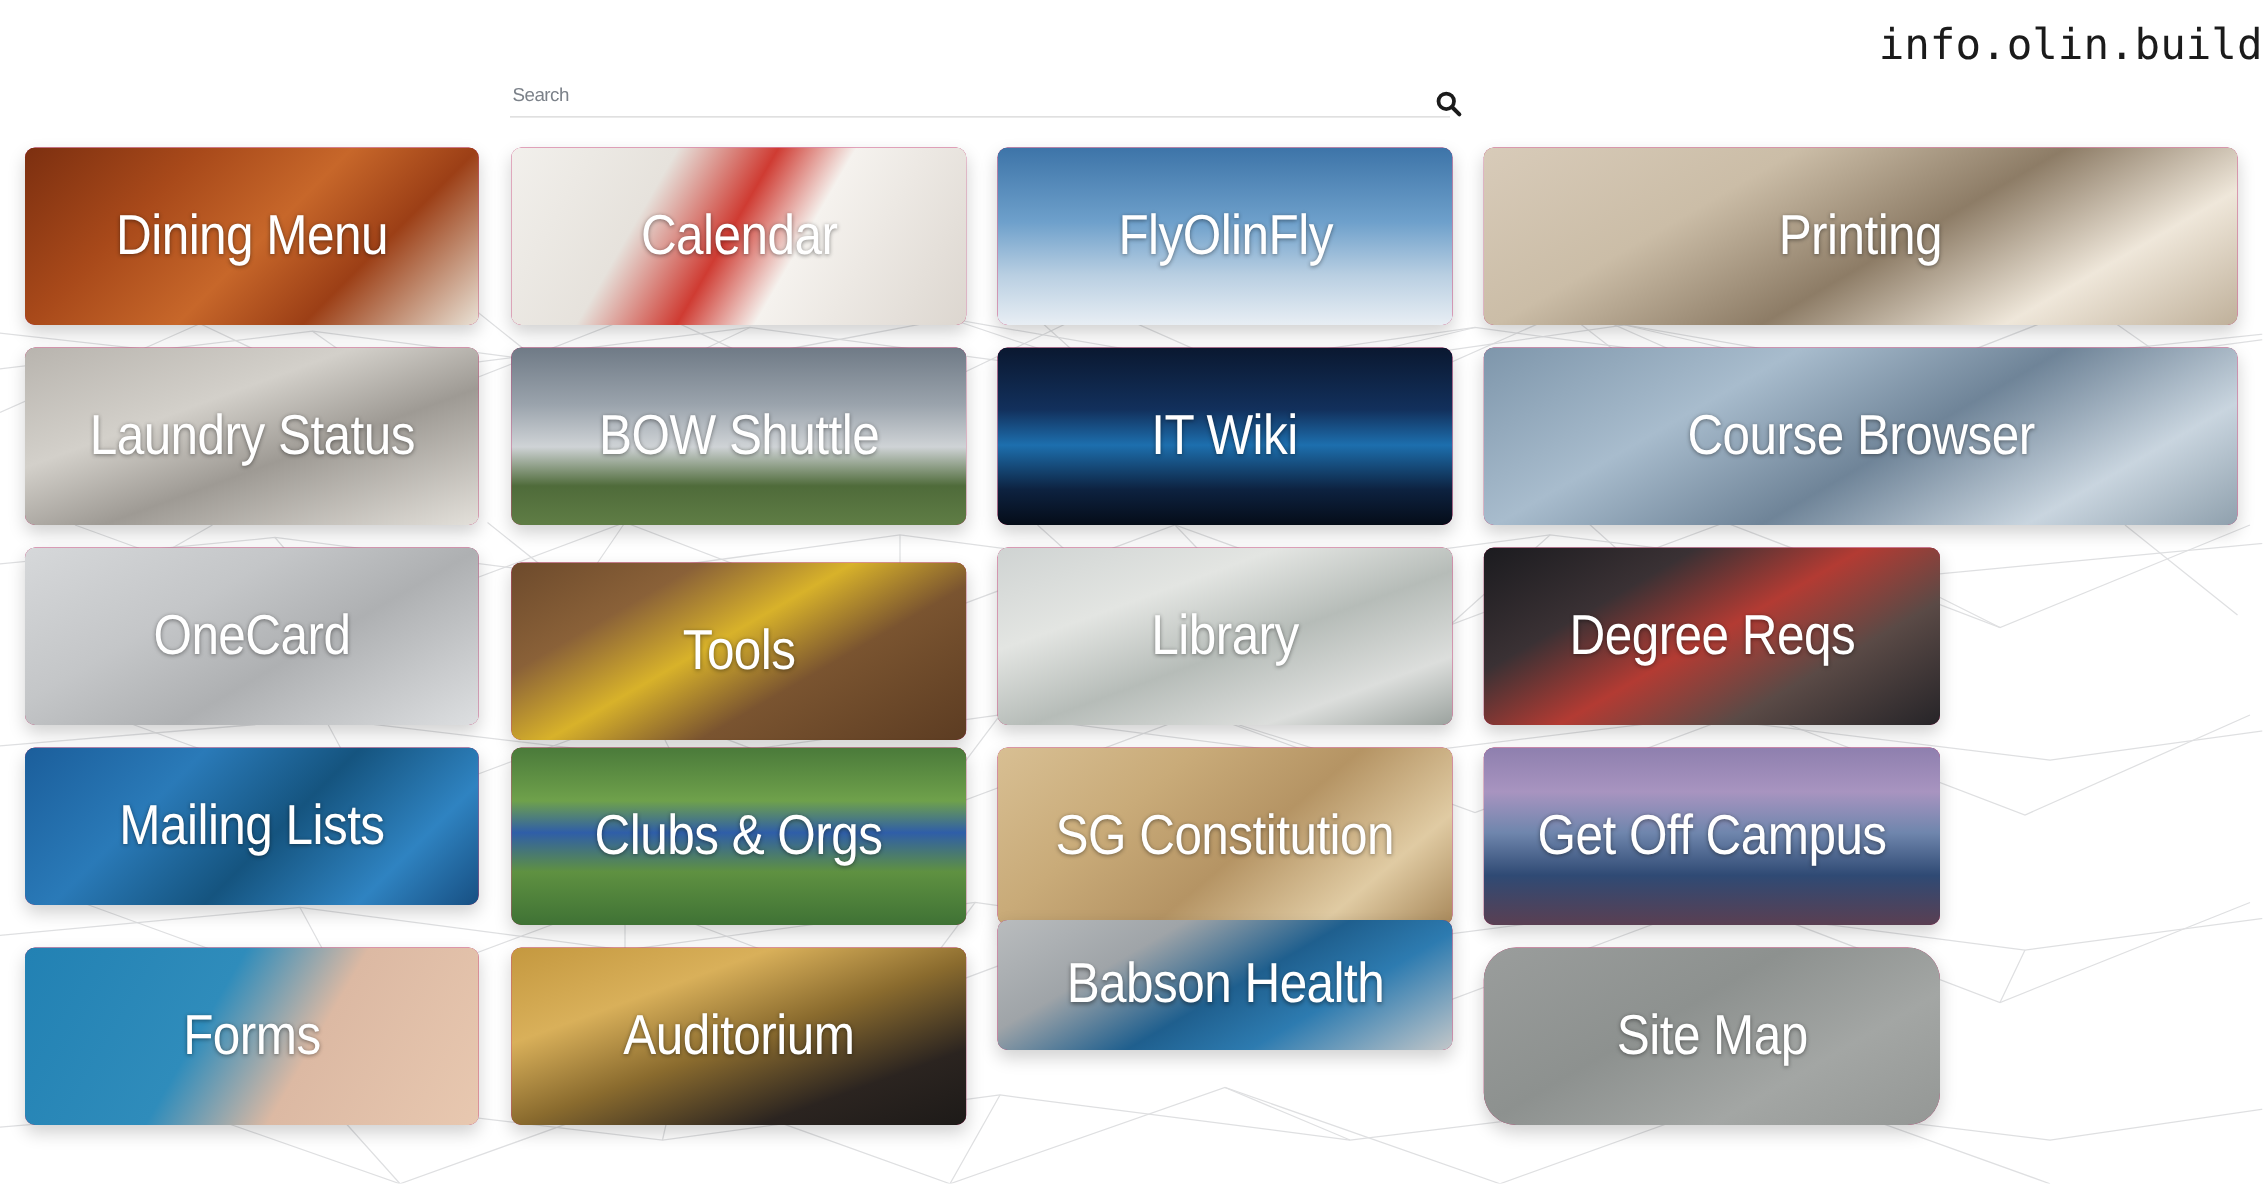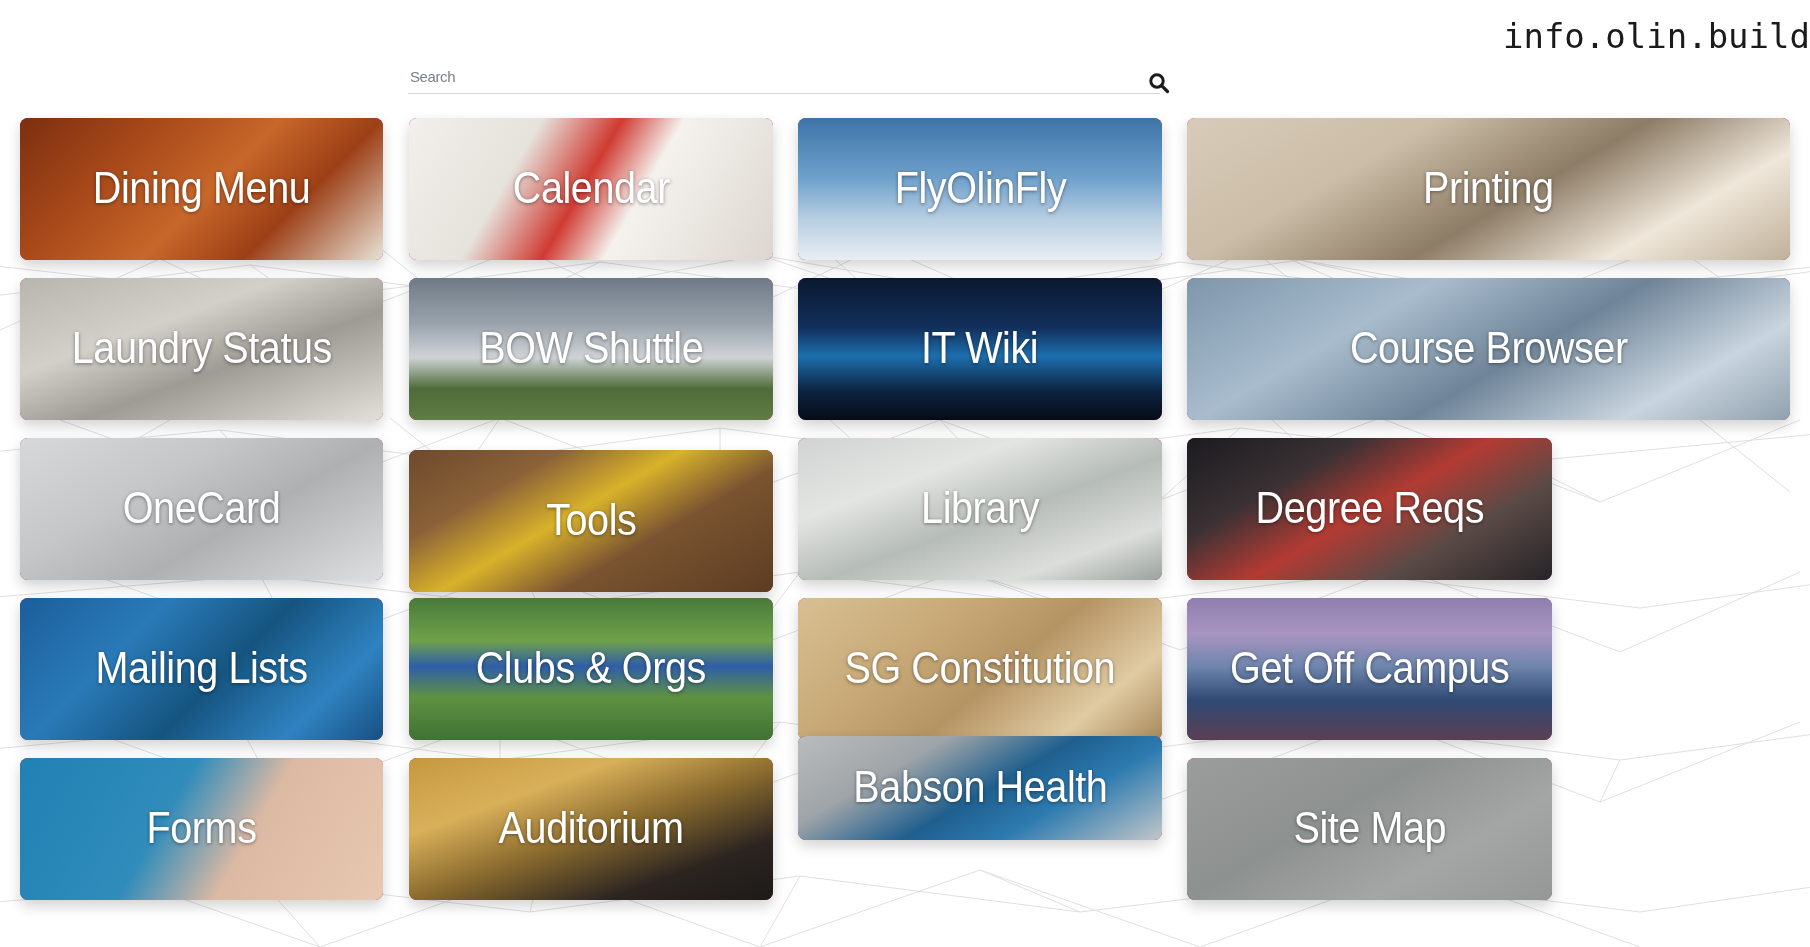--- a/index.html
+++ b/index.html
@@ -172,21 +172,21 @@
         <div class="tile-label"><span>Tools</span></div>
       </div>
       <div class="tile" style="left: 798px; top: 438px; width: 364px; height: 142px;">
         <div class="tile-bg" style="background: linear-gradient(160deg, rgb(207, 211, 210) 0%, rgb(227, 229, 226) 30%, rgb(182, 188, 184) 55%, rgb(220, 222, 220) 80%, rgb(155, 162, 158) 100%);"></div>
         <div class="tile-label"><span>Library</span></div>
       </div>
       <div class="tile" style="left: 1187px; top: 438px; width: 365px; height: 142px;">
         <div class="tile-bg" style="background: linear-gradient(150deg, rgb(27, 27, 31) 0%, rgb(58, 49, 52) 28%, rgb(179, 59, 51) 50%, rgb(90, 74, 70) 72%, rgb(38, 36, 40) 100%);"></div>
         <div class="tile-label"><span>Degree Reqs</span></div>
       </div>
-      <div class="tile" style="left: 20px; top: 598px; width: 363px; height: 142px;">
+      <div class="tile" style="left: 20px; top: 598px; width: 363px; height: 126px;">
         <div class="tile-bg" style="background: linear-gradient(135deg, rgb(27, 94, 155) 0%, rgb(42, 122, 184) 30%, rgb(21, 84, 127) 55%, rgb(47, 131, 193) 80%, rgb(23, 79, 130) 100%);"></div>
         <div class="tile-label"><span>Mailing Lists</span></div>
       </div>
       <div class="tile" style="left: 409px; top: 598px; width: 364px; height: 142px;">
         <div class="tile-bg" style="background: linear-gradient(rgb(74, 122, 58) 0%, rgb(111, 161, 75) 30%, rgb(47, 94, 168) 48%, rgb(95, 145, 65) 70%, rgb(63, 114, 53) 100%);"></div>
         <div class="tile-label"><span>Clubs &amp; Orgs</span></div>
       </div>
       <div class="tile" style="left: 798px; top: 598px; width: 364px; height: 142px;">
         <div class="tile-bg" style="background: linear-gradient(140deg, rgb(216, 191, 147) 0%, rgb(201, 171, 121) 30%, rgb(181, 148, 100) 55%, rgb(224, 203, 163) 80%, rgb(168, 136, 90) 100%);"></div>
         <div class="tile-label"><span>SG Constitution</span></div>
@@ -200,19 +200,19 @@
         <div class="tile-label"><span>Forms</span></div>
       </div>
       <div class="tile" style="left: 409px; top: 758px; width: 364px; height: 142px;">
         <div class="tile-bg" style="background: linear-gradient(160deg, rgb(196, 152, 63) 0%, rgb(217, 176, 90) 28%, rgb(138, 107, 46) 52%, rgb(43, 36, 32) 78%, rgb(29, 26, 24) 100%);"></div>
         <div class="tile-label"><span>Auditorium</span></div>
       </div>
       <div class="tile" style="left: 798px; top: 736px; width: 364px; height: 104px;">
         <div class="tile-bg" style="background: linear-gradient(150deg, rgb(185, 188, 190) 0%, rgb(159, 164, 168) 28%, rgb(31, 95, 142) 52%, rgb(45, 123, 176) 70%, rgb(195, 199, 201) 100%);"></div>
         <div class="tile-label"><span>Babson Health</span></div>
       </div>
-      <div class="tile" style="left: 1187px; top: 758px; width: 365px; height: 142px;">
+      <div class="tile" style="left: 1187px; top: 758px; width: 365px; height: 142px; border-radius: 26px;">
         <div class="tile-bg" style="background: linear-gradient(150deg, rgb(154, 157, 156) 0%, rgb(141, 145, 143) 40%, rgb(163, 166, 164) 70%, rgb(148, 151, 149) 100%);"></div>
         <div class="tile-label"><span>Site Map</span></div>
       </div>
     </div>
 
 </div>
 
 </body></html>

